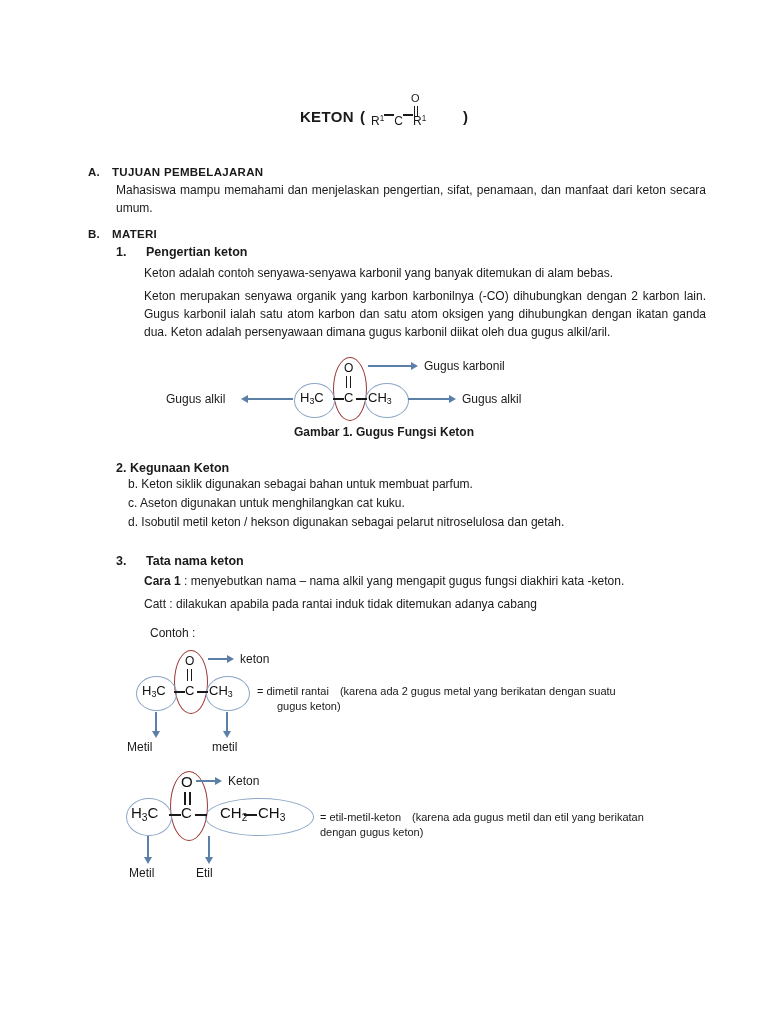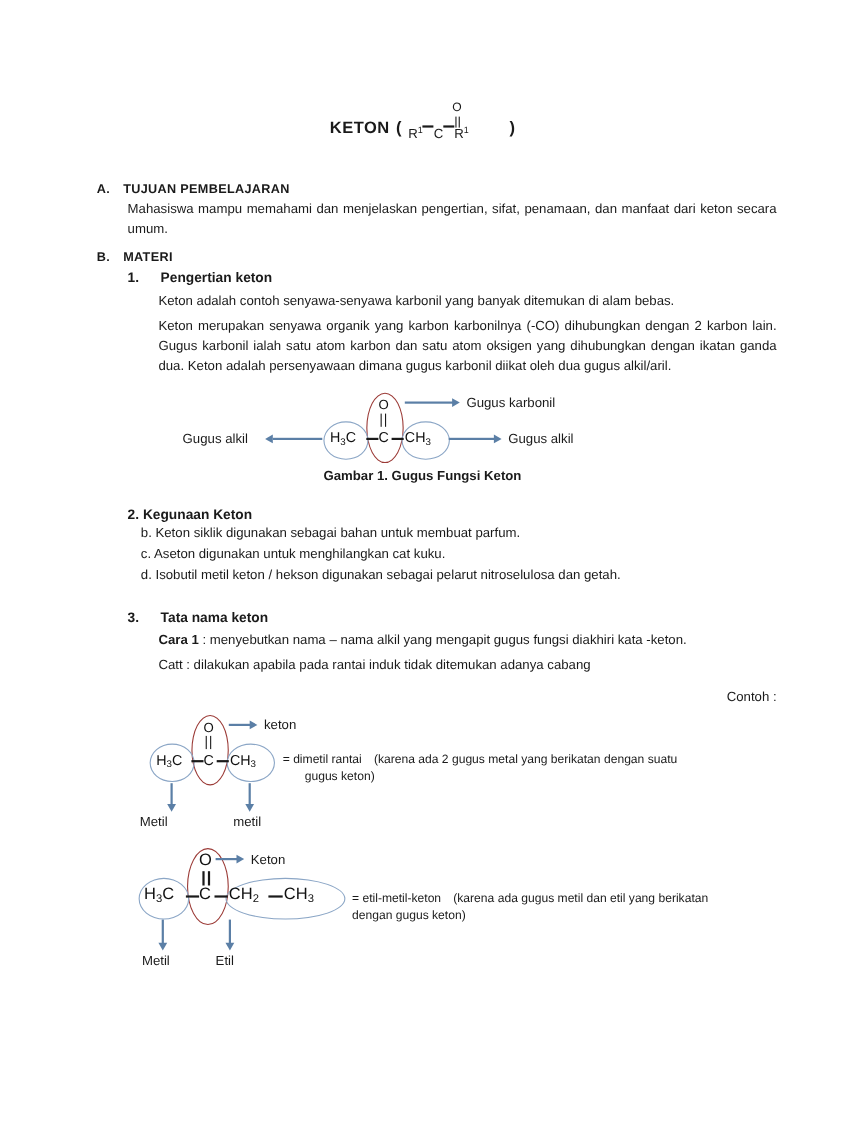--- a/index.html
+++ b/index.html
@@ -279,21 +279,21 @@
     <div class="list-item lvl1" style="margin-left:40px;">d. Isobutil metil keton / hekson digunakan sebagai pelarut nitroselulosa dan getah.</div>
   </div>
 
   <div class="sec" style="margin-top:22px;">
     <div class="num-head lvl1">
       <span class="marker">3.</span>
       <span>Tata nama keton</span>
     </div>
     <div class="para lvl2" style="margin-top:4px;"><span class="bold">Cara 1</span><span> : menyebutkan nama – nama alkil yang mengapit gugus fungsi diakhiri kata -keton.</span></div>
     <div class="para lvl2" style="margin-top:5px; text-align:left;">Catt : dilakukan apabila pada rantai induk tidak ditemukan adanya cabang</div>
-    <div class="para lvl2" style="margin-top:11px; margin-left:62px; text-align:right;">Contoh :</div>
+    <div class="para lvl2" style="margin-top:11px; margin-left:62px; text-align:left;">Contoh :</div>
   </div>
 
   <div class="diagram" style="height:118px; margin-top:2px;">
 
     <div class="ellipse-red" style="left:174px; top:6px; width:32px; height:62px;"></div>
     <div class="ellipse-blue" style="left:136px; top:32px; width:39px; height:33px;"></div>
     <div class="ellipse-blue" style="left:206px; top:32px; width:42px; height:33px;"></div>
 
     <div class="struct-text" style="left:185px; top:10px; font-size:12px;">O</div>
     <div style="position:absolute; left:187px; top:25px; width:1.3px; height:12px; background:#1a1a1a;"></div>
@@ -331,21 +331,21 @@
     <div class="ellipse-blue" style="left:205px; top:28px; width:107px; height:36px;"></div>
 
     <div class="struct-text" style="left:181px; top:3px; font-size:15px;">O</div>
     <div style="position:absolute; left:184px; top:22px; width:1.5px; height:13px; background:#1a1a1a;"></div>
     <div style="position:absolute; left:189px; top:22px; width:1.5px; height:13px; background:#1a1a1a;"></div>
 
     <div class="struct-text" style="left:131px; top:34px; font-size:15px;"><span>H</span><span class="sub">3</span><span>C</span></div>
     <div style="position:absolute; left:169px; top:44px; width:12px; height:1.6px; background:#1a1a1a;"></div>
     <div class="struct-text" style="left:181px; top:34px; font-size:15px;">C</div>
     <div style="position:absolute; left:195px; top:44px; width:12px; height:1.6px; background:#1a1a1a;"></div>
-    <div class="struct-text" style="left:208px; top:34px; font-size:15px;"><span>CH</span><span class="sub">2</span></div>
+    <div class="struct-text" style="left:220px; top:34px; font-size:15px;"><span>CH</span><span class="sub">2</span></div>
     <div style="position:absolute; left:244px; top:44px; width:13px; height:1.6px; background:#1a1a1a;"></div>
     <div class="struct-text" style="left:258px; top:34px; font-size:15px;"><span>CH</span><span class="sub">3</span></div>
 
     <div class="arrow" style="left:196px; top:10px; width:20px; height:1.5px;"></div>
     <div class="arrow-head-r" style="left:215px; top:7px;"></div>
     <div class="dlabel" style="left:228px; top:4px;">Keton</div>
 
     <div class="arrow" style="left:147px; top:66px; width:1.5px; height:22px;"></div>
     <div class="arrow-head-d" style="left:144px; top:87px;"></div>
     <div class="dlabel" style="left:129px; top:96px;">Metil</div>

